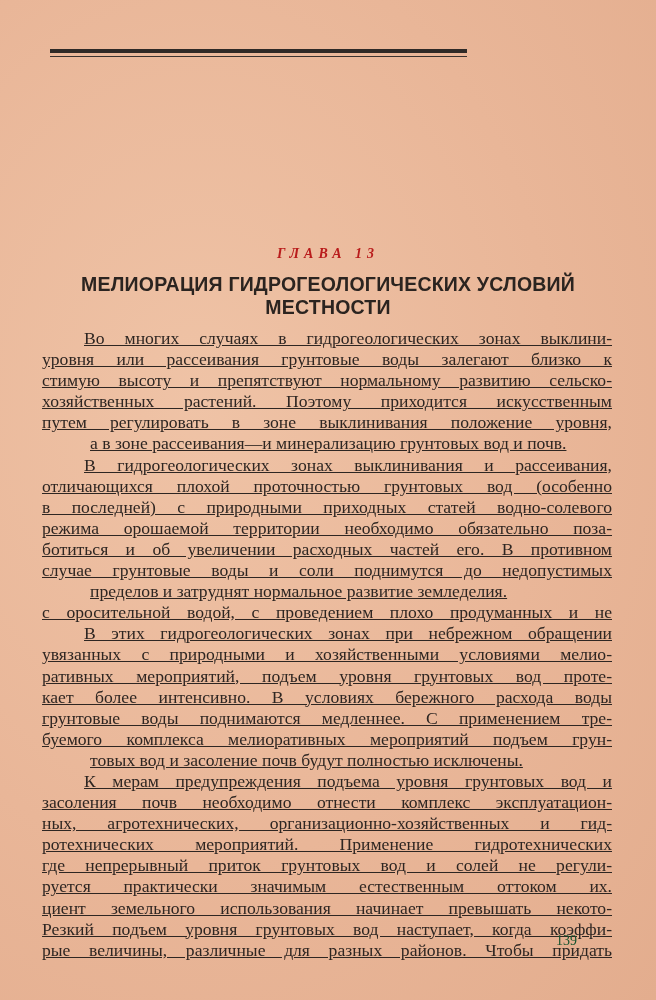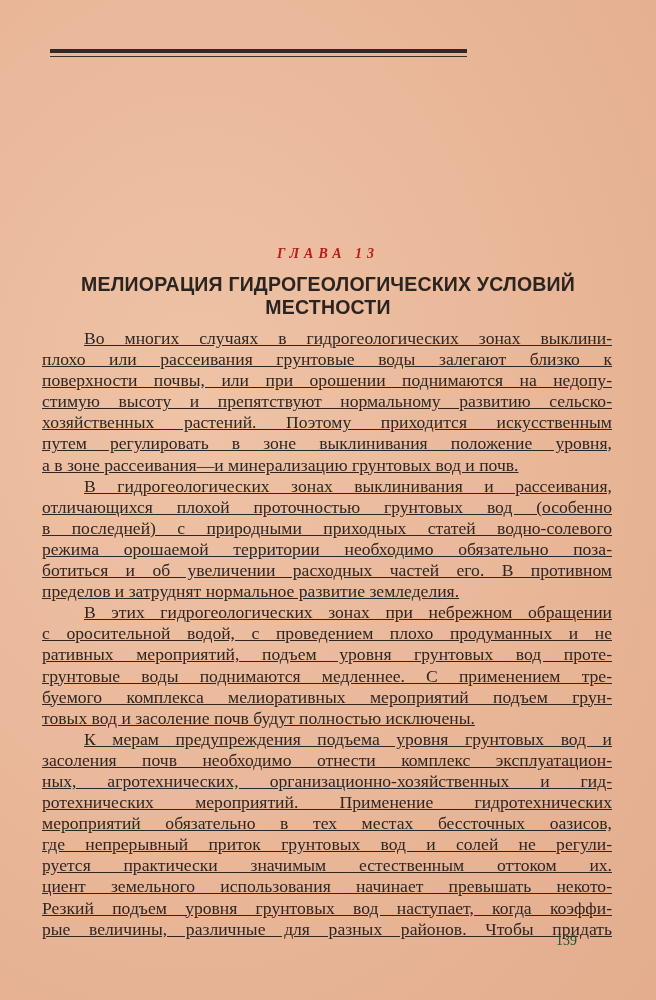--- a/index.html
+++ b/index.html
@@ -20,63 +20,64 @@
   .title {
     position:absolute; left:0; width:656px; top:273px; text-align:center;
     font-family:"Liberation Sans", "DejaVu Sans", sans-serif; font-weight:bold;
     font-size:19.5px; line-height:23px; color:#2b2420; letter-spacing:0.2px;
   }
   .body {
     position:absolute; left:42px; top:328px; width:570px;
     font-size:17.6px; line-height:21.1px; text-align:justify;
   }
   .line { display:block; white-space:nowrap; text-align:justify; text-align-last:justify; height:21.1px;text-decoration:underline; }
-  .line.last { text-align-last:left; }
+  .line.last { text-align-last:left;margin-left:48px; }
   .line.indent { padding-left:42px; }
   .pagenum {
     position:absolute; left:556px; top:933px; font-size:14px; color:#14532d;
   }
 </style>
 </head>
 <body>
 
 <div class="rule-thick"></div>
 <div class="rule-thin"></div>
 
 <div class="chapter">ГЛАВА 13</div>
 <div class="title">
   <div>МЕЛИОРАЦИЯ ГИДРОГЕОЛОГИЧЕСКИХ УСЛОВИЙ</div>
   <div>МЕСТНОСТИ</div>
 </div>
 
 <div class="body" id="body-text">
     <span class="line indent">Во многих случаях в гидрогеологических зонах выклини-</span>
-    <span class="line">плохо или рассеивания грунтовые воды залегают близко к</span>
-    <span class="line">поверхности почвы, или при орошении поднимаются на недопу-</span>
+    <span class="line">уровня или рассеивания грунтовые воды залегают близко к</span>
     <span class="line">стимую высоту и препятствуют нормальному развитию сельско-</span>
     <span class="line">хозяйственных растений. Поэтому приходится искусственным</span>
     <span class="line">путем регулировать в зоне выклинивания положение уровня,</span>
     <span class="line last">а в зоне рассеивания—и минерализацию грунтовых вод и почв.</span>
     <span class="line indent">В гидрогеологических зонах выклинивания и рассеивания,</span>
     <span class="line">отличающихся плохой проточностью грунтовых вод (особенно</span>
     <span class="line">в последней) с природными приходных статей водно-солевого</span>
     <span class="line">режима орошаемой территории необходимо обязательно поза-</span>
     <span class="line">ботиться и об увеличении расходных частей его. В противном</span>
+    <span class="line">случае грунтовые воды и соли поднимутся до недопустимых</span>
     <span class="line last">пределов и затруднят нормальное развитие земледелия.</span>
+    <span class="line">с оросительной водой, с проведением плохо продуманных и не</span>
     <span class="line indent">В этих гидрогеологических зонах при небрежном обращении</span>
-    <span class="line">с оросительной водой, с проведением плохо продуманных и не</span>
+    <span class="line">увязанных с природными и хозяйственными условиями мелио-</span>
     <span class="line">ративных мероприятий, подъем уровня грунтовых вод проте-</span>
+    <span class="line">кает более интенсивно. В условиях бережного расхода воды</span>
     <span class="line">грунтовые воды поднимаются медленнее. С применением тре-</span>
     <span class="line">буемого комплекса мелиоративных мероприятий подъем грун-</span>
     <span class="line last">товых вод и засоление почв будут полностью исключены.</span>
     <span class="line indent">К мерам предупреждения подъема уровня грунтовых вод и</span>
     <span class="line">засоления почв необходимо отнести комплекс эксплуатацион-</span>
     <span class="line">ных, агротехнических, организационно-хозяйственных и гид-</span>
     <span class="line">ротехнических мероприятий. Применение гидротехнических</span>
-    <span class="line">мероприятий обязательно в тех местах бессточных оазисов,</span>
     <span class="line">где непрерывный приток грунтовых вод и солей не регули-</span>
     <span class="line">руется практически значимым естественным оттоком их.</span>
     <span class="line">циент земельного использования начинает превышать некото-</span>
     <span class="line">Резкий подъем уровня грунтовых вод наступает, когда коэффи-</span>
     <span class="line">рые величины, различные для разных районов. Чтобы придать</span>
   </div>
 
 <div class="pagenum">139</div>
 
 </body></html>

